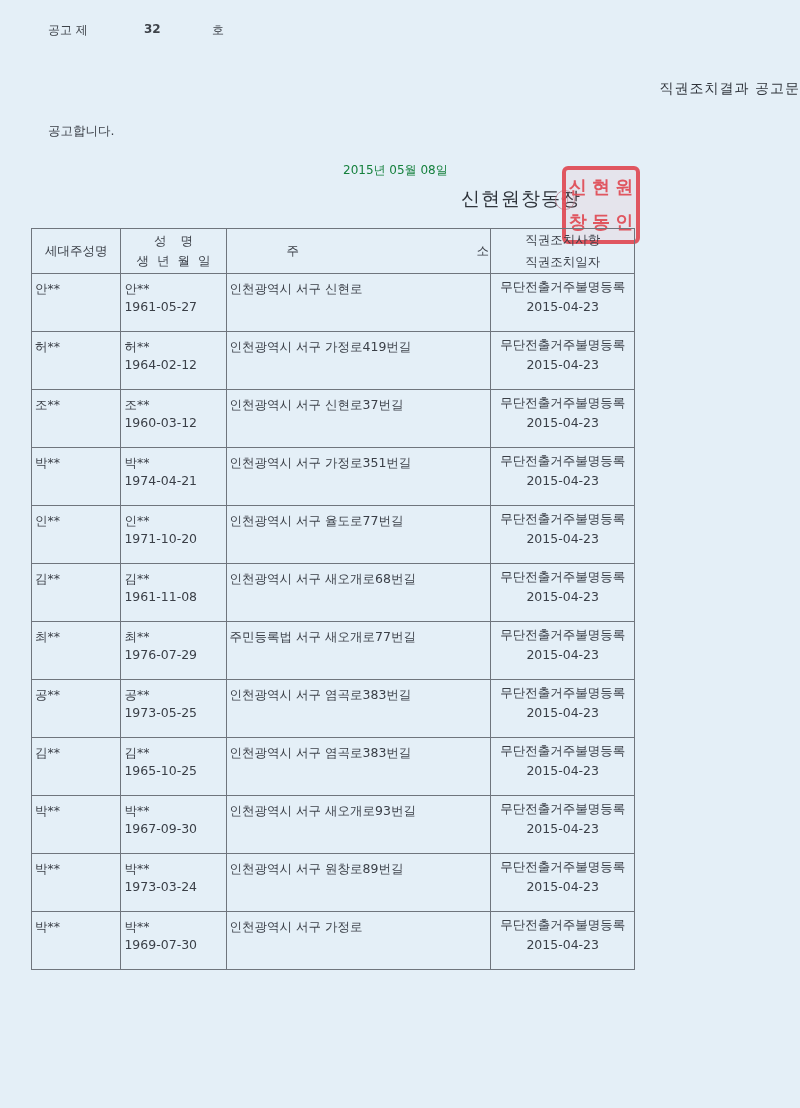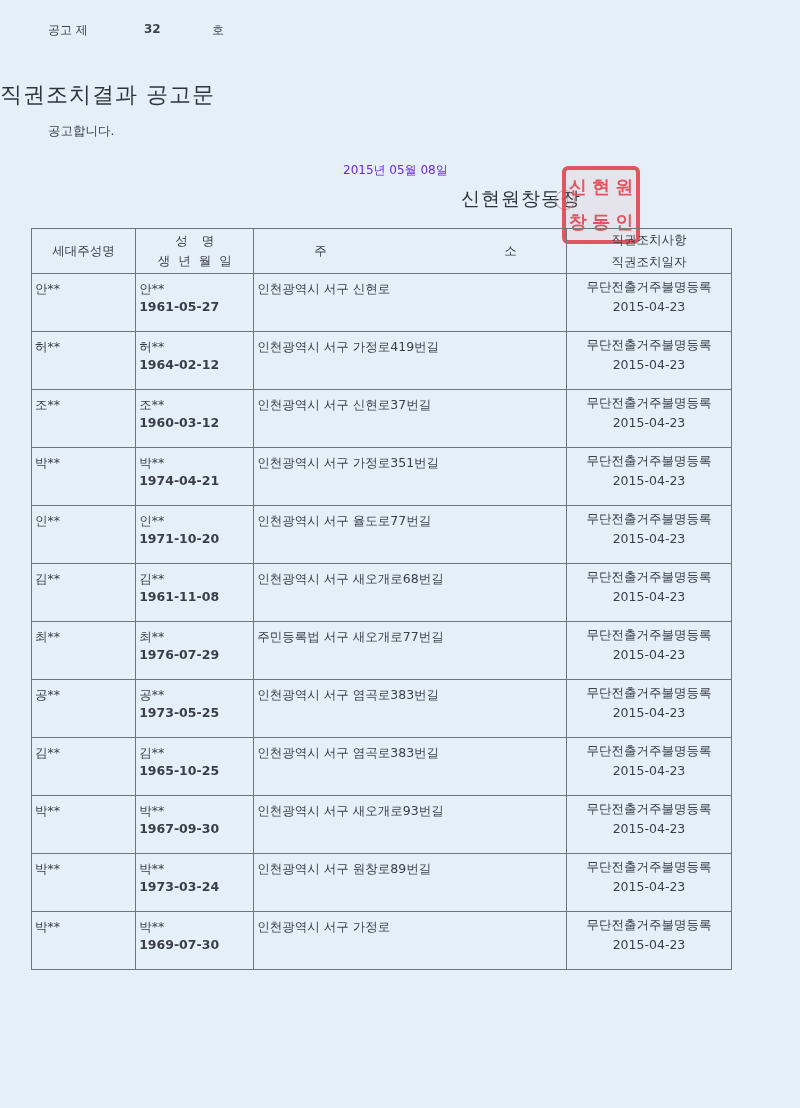--- a/index.html
+++ b/index.html
@@ -13,31 +13,31 @@
   }
   .notice-no {
     position: absolute; left: 48px; top: 22px;
     font-size: 12px; color: #3e434a;
     display: flex; gap: 8px;
   }
   .notice-no .lbl { width: 88px; }
   .notice-no .num { width: 60px; font-weight: bold; }
   .title {
     position: absolute; left: 0; right: 0; top: 80px;
-    text-align: left; font-size: 22px; color: #2f343b;
+    text-align: right; font-size: 14px; color: #2f343b;
     letter-spacing: 1px;
   }
   .body-text {
     position: absolute; left: 48px; top: 121px; width: 700px;
     font-size: 12.5px; line-height: 20px; color: #3a3f47;
   }
   .body-text .l1 { padding-left: 16px; }
   .date {
     position: absolute; left: 343px; top: 162px;
-    font-size: 12px; color: #6d28d9;
+    font-size: 12px; color: #15803d;
   }
   .signer {
     position: absolute; left: 461px; top: 186px;
     font-size: 19px; color: #2f343b; letter-spacing: 1px;
   }
   .seal-small {
     position: absolute; left: 555px; top: 190px;
     font-size: 9px; color: #9a5a6a;
     width: 18px; height: 18px; border-radius: 50%;
     border: 1px solid #b57a88; text-align: center; line-height: 18px;
@@ -49,21 +49,21 @@
     border: 4px solid #e04a54; border-radius: 6px;
     box-sizing: border-box;
     background: rgba(240,140,150,0.12);
     display: grid; grid-template-columns: repeat(3, 1fr); grid-template-rows: repeat(2, 1fr);
     color: #e04a54; font-size: 18px; font-weight: bold; text-align: center;
     line-height: 34px; opacity: .92;
   }
   table.list {
     position: absolute; left: 31px; top: 228px;
     border-collapse: collapse;
-    width: 701px;
+    width: 604px;
   }
   table.list th, table.list td {
     border: 1px solid #6f757d;
     vertical-align: top;
     font-weight: normal;
     padding: 0;
   }
   table.list th {
     height: 44px; font-size: 12.5px; color: #3a3f47; vertical-align: middle;
   }
@@ -72,21 +72,21 @@
   .c2 { width: 123px; }
   .c3 { width: 334px; }
   .c4 { width: 174px; }
   .hdr2 { line-height: 20px; }
   .hdr2 .a, .hdr2 .b { display: block; letter-spacing: 14px; padding-left: 14px; text-align: center; }
   .hdr-addr { position: relative; }
   .hdr-addr .ju { position: absolute; left: 60px; top: 14px; }
   .hdr-addr .so { position: absolute; left: 250px; top: 14px; }
   .hdr4 { line-height: 22px; text-align: center; }
   td .name { display: block; padding: 5px 0 0 3px; line-height: 19px; }
-  td .dob { display: block; padding-left: 3px; line-height: 18px; font-weight: bold; }
+  td .dob { display: block; padding-left: 3px; line-height: 18px; }
   td .addr { display: block; padding: 5px 0 0 3px; line-height: 19px; }
   td .action { display: block; text-align: center; padding-top: 3px; line-height: 20px; }
 </style>
 </head>
 <body>
 
 <div class="notice-no">
   <span class="lbl">공고 제</span>
   <span class="num">32</span>
   <span>호</span>

